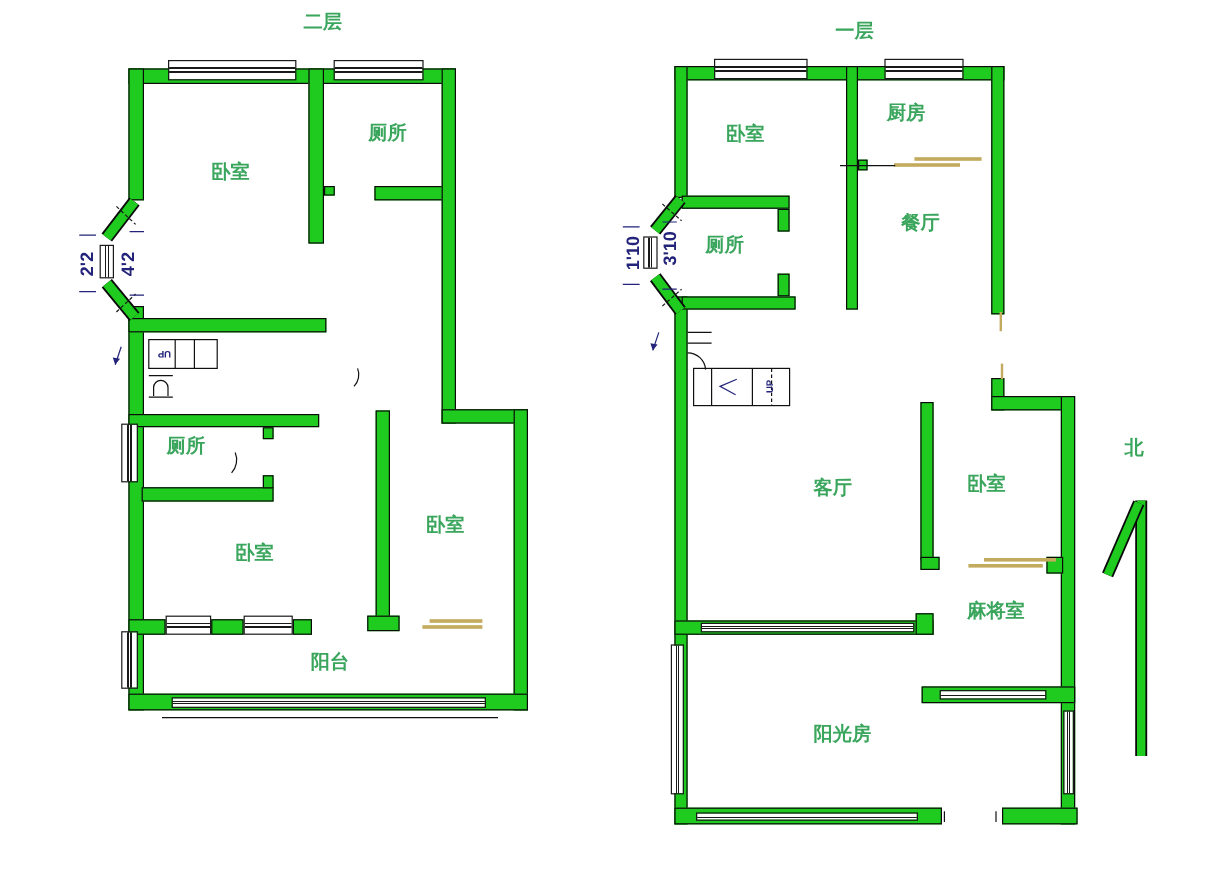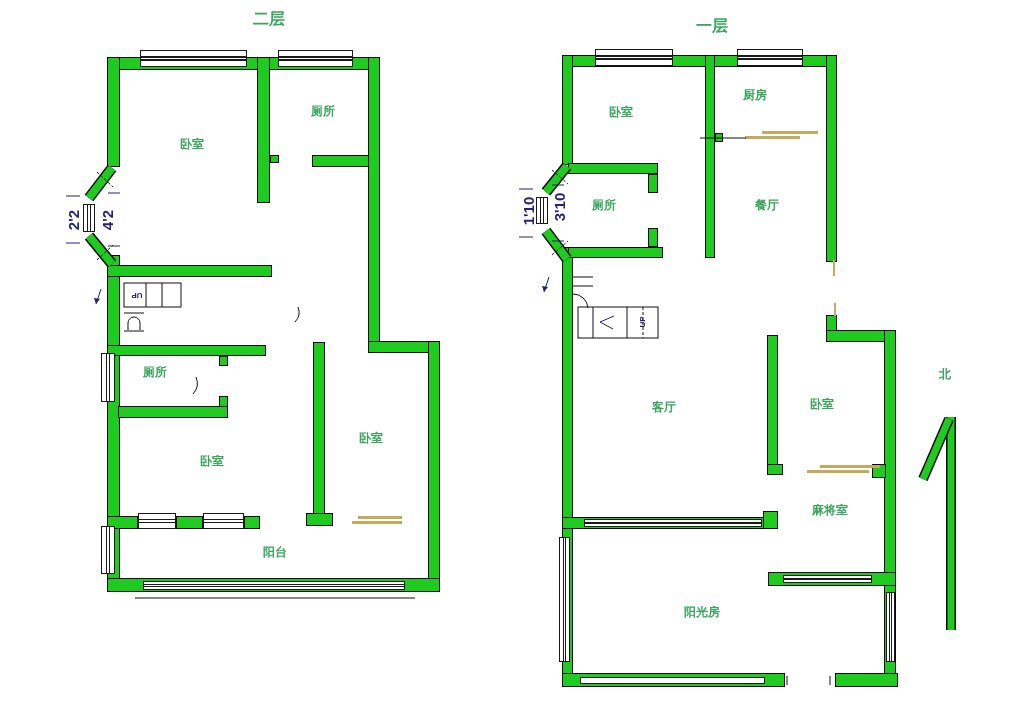--- a/index.html
+++ b/index.html
@@ -9,21 +9,21 @@
   .w{position:absolute;background:#1ecb1e;border:1px solid #0b0b0b;box-sizing:border-box;}
   
   .wh{position:absolute;box-sizing:border-box;border:1px solid #1a1a1a;
       background:linear-gradient(to bottom,#fff 0 34%,#1a1a1a 34% 44%,#fff 44% 56%,#1a1a1a 56% 66%,#fff 66% 100%);}
   .wv{position:absolute;box-sizing:border-box;border:1px solid #1a1a1a;
       background:linear-gradient(to right,#fff 0 34%,#1a1a1a 34% 44%,#fff 44% 56%,#1a1a1a 56% 66%,#fff 66% 100%);}
   
   .t{position:absolute;background:#c3ab5e;}
   
   .lb{position:absolute;transform:translate(-50%,-50%);color:#3aa55c;
-      font-weight:bold;font-size:12px;white-space:nowrap;z-index:6;}
+      font-weight:bold;font-size:16px;white-space:nowrap;z-index:6;}
   .ttl{font-size:16px;}
   .dim{position:absolute;transform:translate(-50%,-50%) rotate(-90deg);color:#23237a;
        font-weight:bold;font-size:15px;white-space:nowrap;z-index:6;}
   .up{position:absolute;color:#23237a;font-weight:bold;font-size:8px;z-index:7;}
   .up180{transform:translate(-50%,-50%) rotate(180deg);}
   .up270{transform:translate(-50%,-50%) rotate(-90deg);}
   svg.ovl{position:absolute;left:0;top:0;z-index:5;}
   .lay2{z-index:2}.lay3{z-index:3}
 </style>
 </head>
@@ -173,22 +173,22 @@
   <div class="lb" style="left:212px;top:461px">卧室</div>
   <div class="lb" style="left:371px;top:438px">卧室</div>
   <div class="lb" style="left:275px;top:552px">阳台</div>
   <div class="dim" style="left:73px;top:220px">2'2</div>
   <div class="dim" style="left:107px;top:220px">4'2</div>
   <div class="up up180" style="left:137px;top:295px">UP</div>
 
   <div class="lb" style="left:621px;top:112px">卧室</div>
   <div class="lb" style="left:755px;top:95px">厨房</div>
   <div class="lb" style="left:604px;top:205px">厕所</div>
-  <div class="lb" style="left:767px;top:205px">餐厅</div>
-  <div class="lb" style="left:664px;top:407px">客厅</div>
+  <div class="lb" style="left:767px;top:186px">餐厅</div>
+  <div class="lb" style="left:694px;top:407px">客厅</div>
   <div class="lb" style="left:822px;top:404px">卧室</div>
   <div class="lb" style="left:830px;top:510px">麻将室</div>
   <div class="lb" style="left:702px;top:612px">阳光房</div>
   <div class="lb" style="left:945px;top:374px">北</div>
   <div class="dim" style="left:528px;top:211px">1'10</div>
   <div class="dim" style="left:559px;top:207px">3'10</div>
   <div class="up up270" style="left:642px;top:322px">UP</div>
 
 </div>
 

